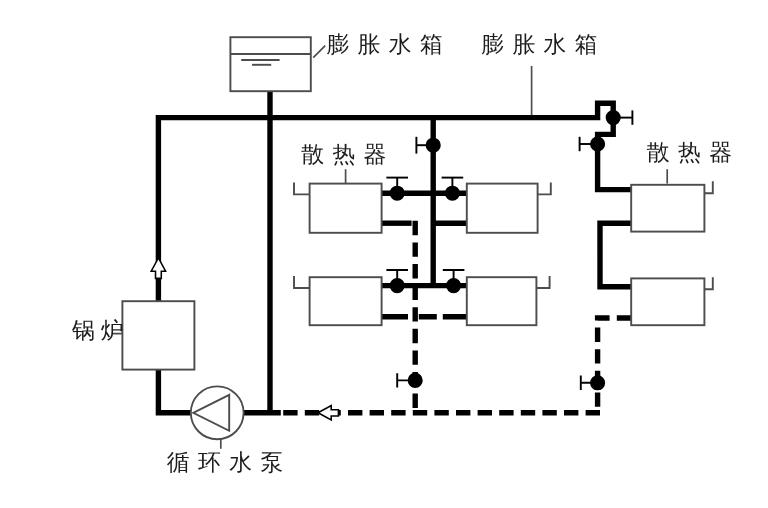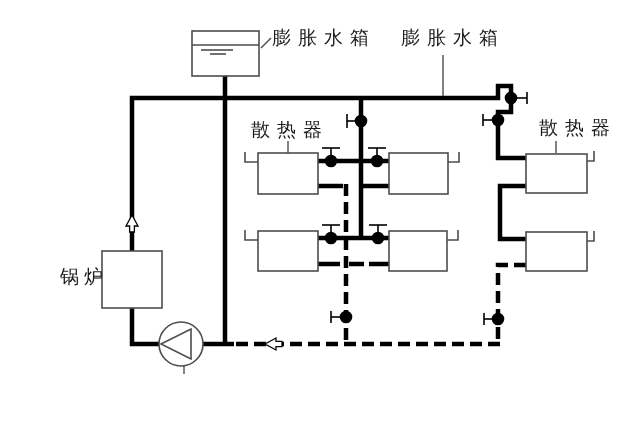--- a/index.html
+++ b/index.html
@@ -167,14 +167,15 @@
 <div class="lbl" style="left:272px;top:28px;">膨胀水箱</div>
 
 <div class="lbl" style="left:401px;top:28px;">膨胀水箱</div>
 
 <div class="lbl" style="left:251px;top:120px;">散热器</div>
 
 <div class="lbl" style="left:539px;top:118px;">散热器</div>
 
 <div class="lbl tight" style="left:44px;top:267px;margin-left:16px;">锅炉</div>
 
+<div class="lbl" style="left:139px;top:377px;">循环水泵</div>
 
 </div>
 
 </body></html>

